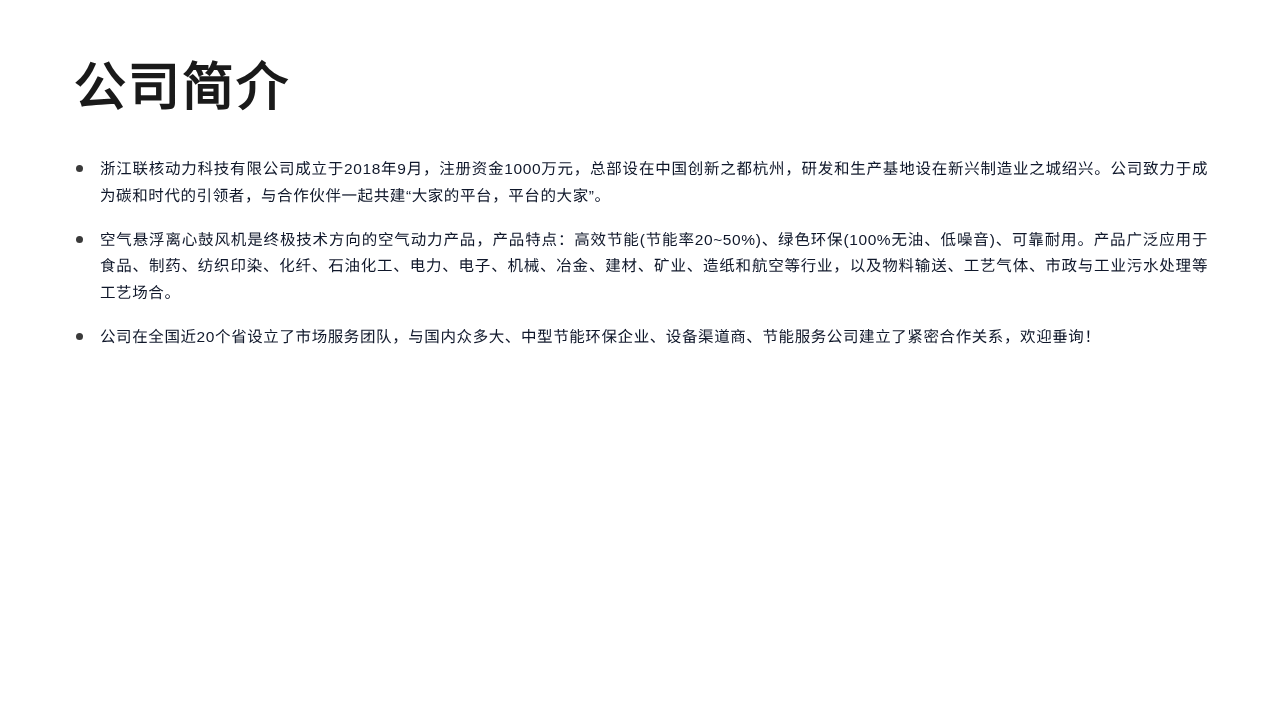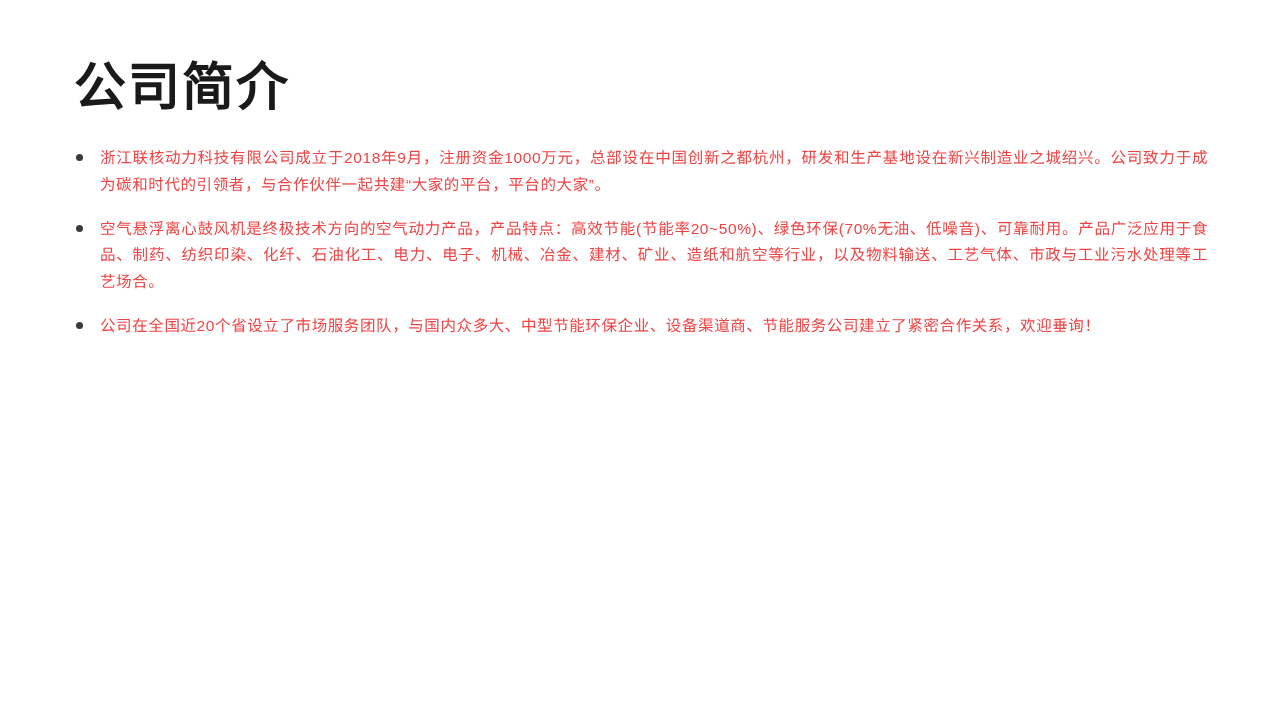--- a/index.html
+++ b/index.html
@@ -19,35 +19,35 @@
     height: 720px;
     box-sizing: border-box;
     padding: 56px 72px 0 72px;
   }
   .slide-title {
     font-size: 52px;
     font-weight: bold;
     color: #1a1a1a;
     letter-spacing: 2px;
     line-height: 1.2;
-    margin: 0 0 27px 0;
+    margin: 0 0 38px 0;
     padding-left: 2px;
   }
   .bullet-list {
     list-style: none;
     margin: 0;
     padding: 0;
   }
   .bullet-item {
     position: relative;
     padding-left: 28px;
     margin-bottom: 17px;
     font-size: 15.5px;
     line-height: 1.72;
-    color: #ef4444;
+    color: #0f172a;
     letter-spacing: 0.6px;
     text-align: justify;
   }
   .bullet-item:last-child {
     margin-bottom: 8px;
   }
   .bullet-dot {
     position: absolute;
     left: 4px;
     top: 9px;
@@ -67,20 +67,20 @@
 <div class="slide">
   <h1 class="slide-title">公司简介</h1>
 
   <ul class="bullet-list">
     <li class="bullet-item">
       <span class="bullet-dot"></span>
       <span class="bullet-text">浙江联核动力科技有限公司成立于2018年9月，注册资金1000万元，总部设在中国创新之都杭州，研发和生产基地设在新兴制造业之城绍兴。公司致力于成为碳和时代的引领者，与合作伙伴一起共建“大家的平台，平台的大家”。</span>
     </li>
     <li class="bullet-item">
       <span class="bullet-dot"></span>
-      <span class="bullet-text">空气悬浮离心鼓风机是终极技术方向的空气动力产品，产品特点：高效节能(节能率20~50%)、绿色环保(70%无油、低噪音)、可靠耐用。产品广泛应用于食品、制药、纺织印染、化纤、石油化工、电力、电子、机械、冶金、建材、矿业、造纸和航空等行业，以及物料输送、工艺气体、市政与工业污水处理等工艺场合。</span>
+      <span class="bullet-text">空气悬浮离心鼓风机是终极技术方向的空气动力产品，产品特点：高效节能(节能率20~50%)、绿色环保(100%无油、低噪音)、可靠耐用。产品广泛应用于食品、制药、纺织印染、化纤、石油化工、电力、电子、机械、冶金、建材、矿业、造纸和航空等行业，以及物料输送、工艺气体、市政与工业污水处理等工艺场合。</span>
     </li>
     <li class="bullet-item">
       <span class="bullet-dot"></span>
       <span class="bullet-text">公司在全国近20个省设立了市场服务团队，与国内众多大、中型节能环保企业、设备渠道商、节能服务公司建立了紧密合作关系，欢迎垂询！</span>
     </li>
   </ul>
 </div>
 
 </body></html>

